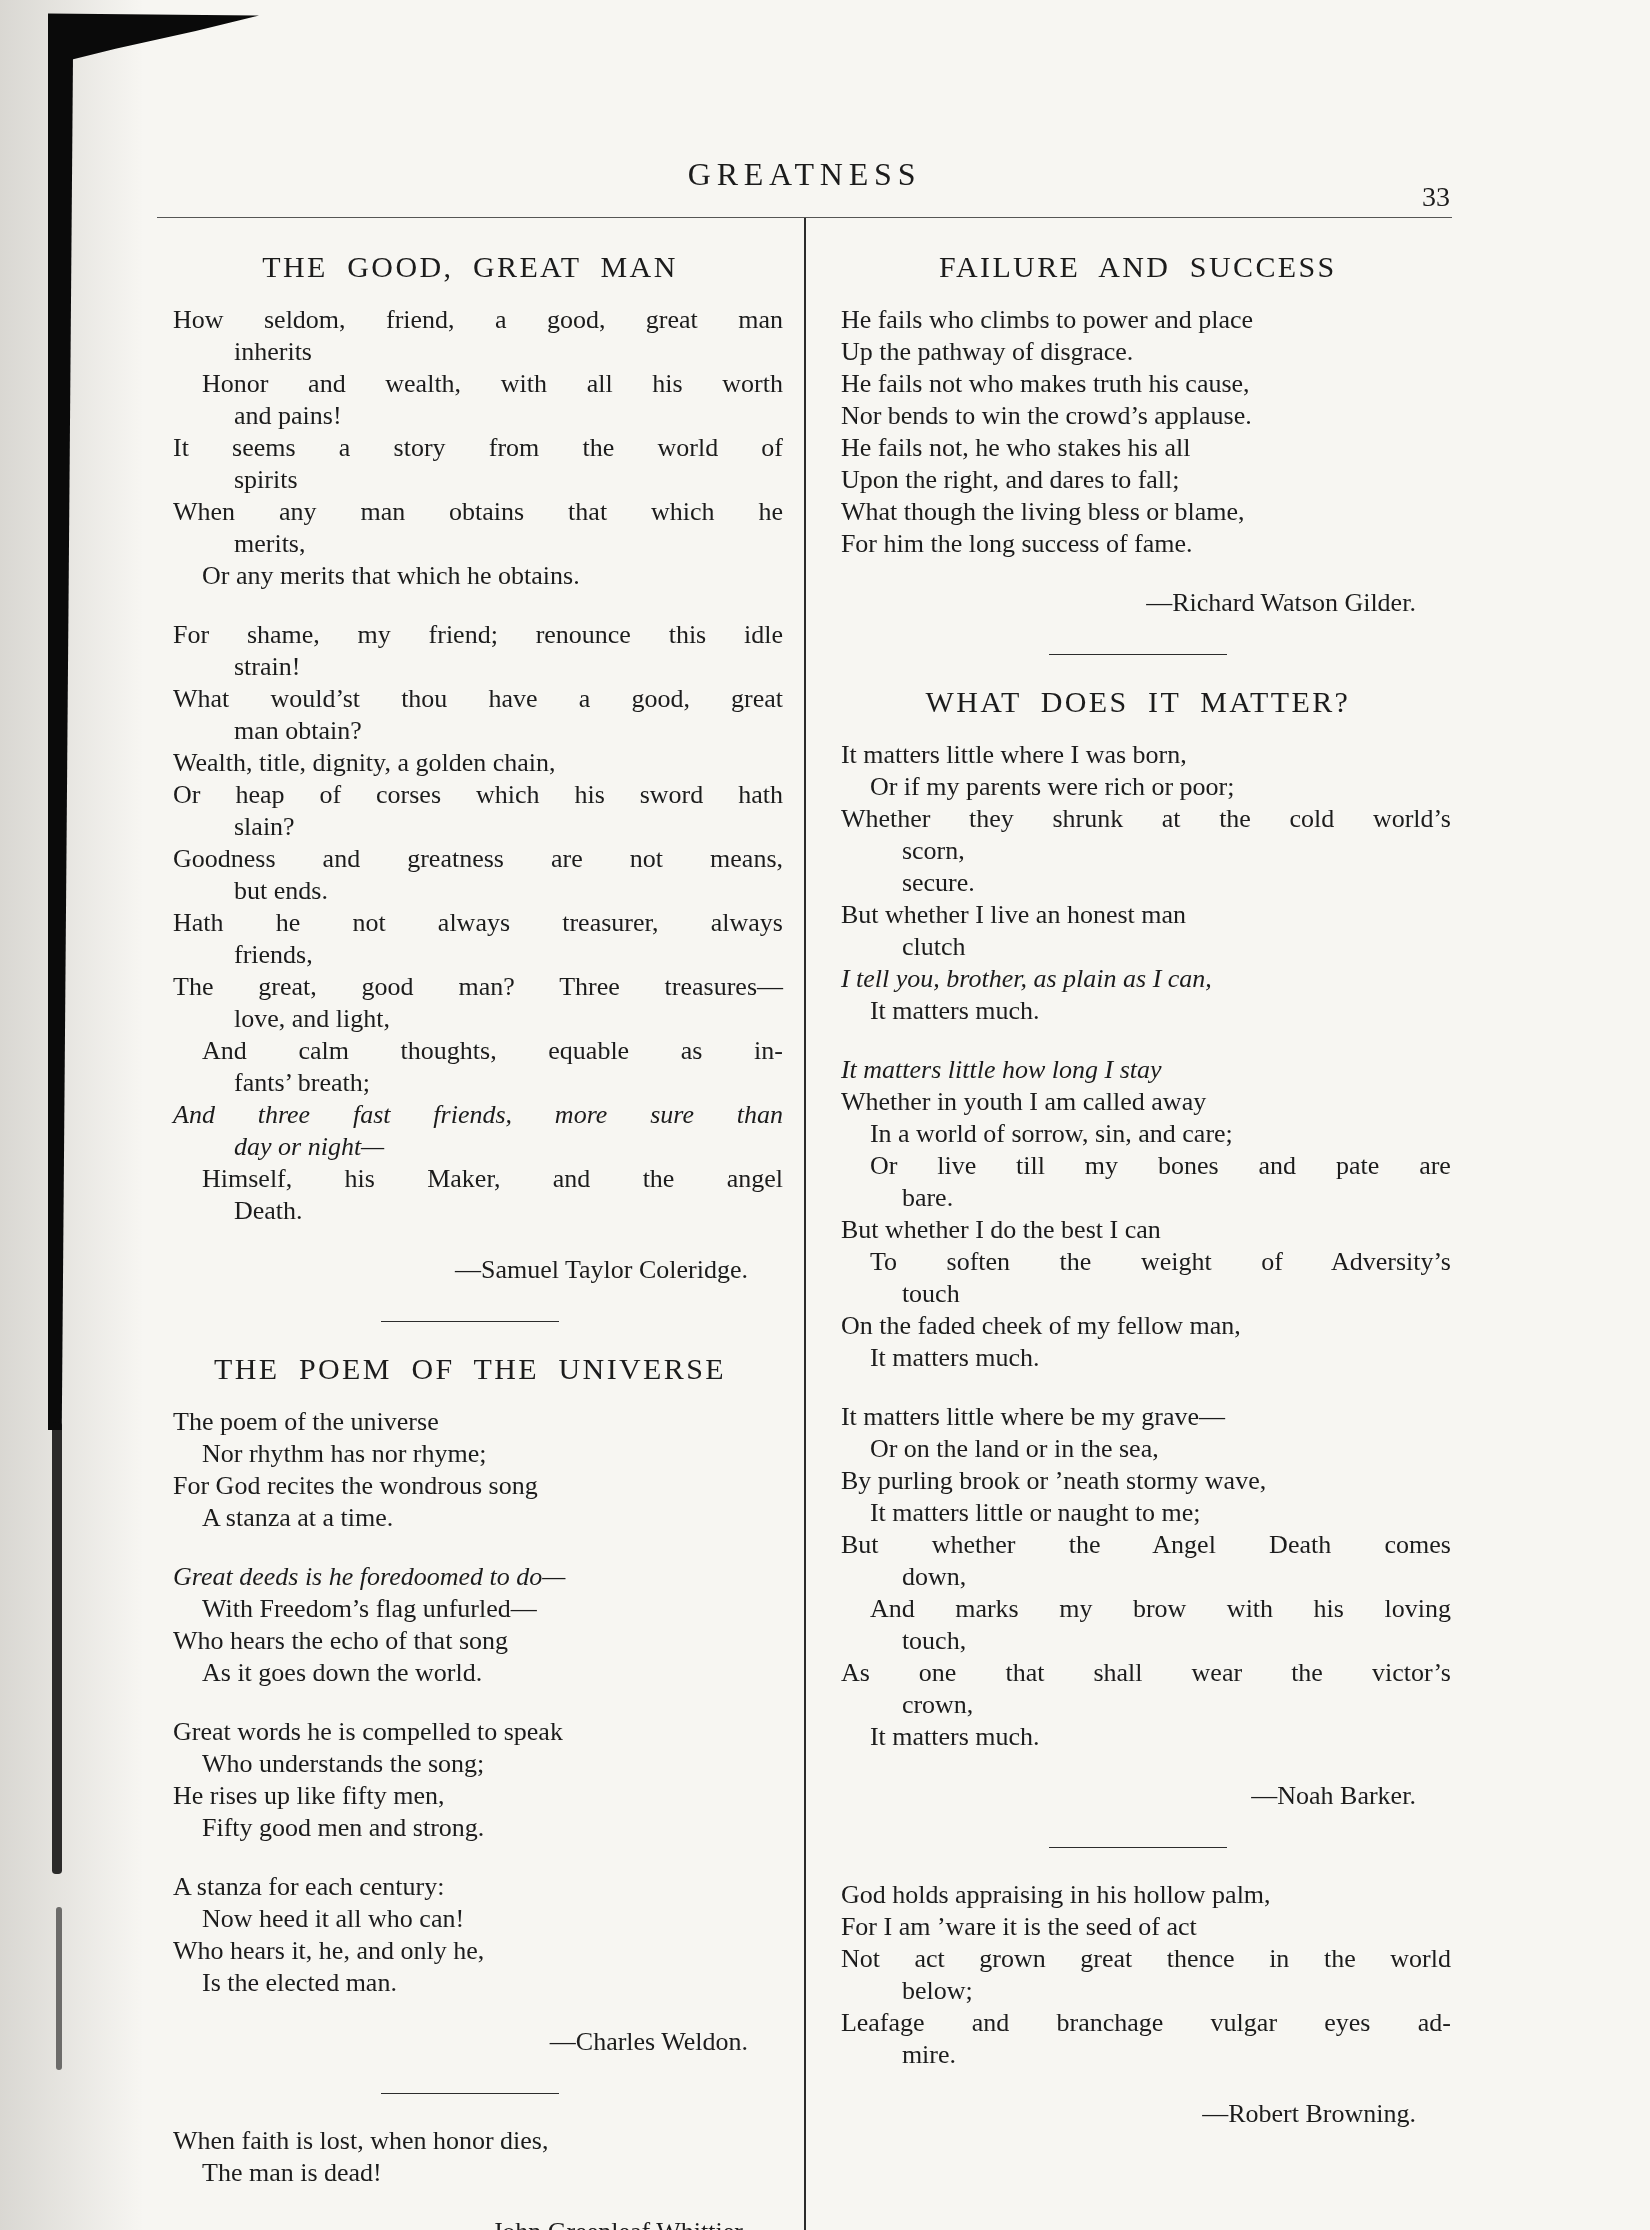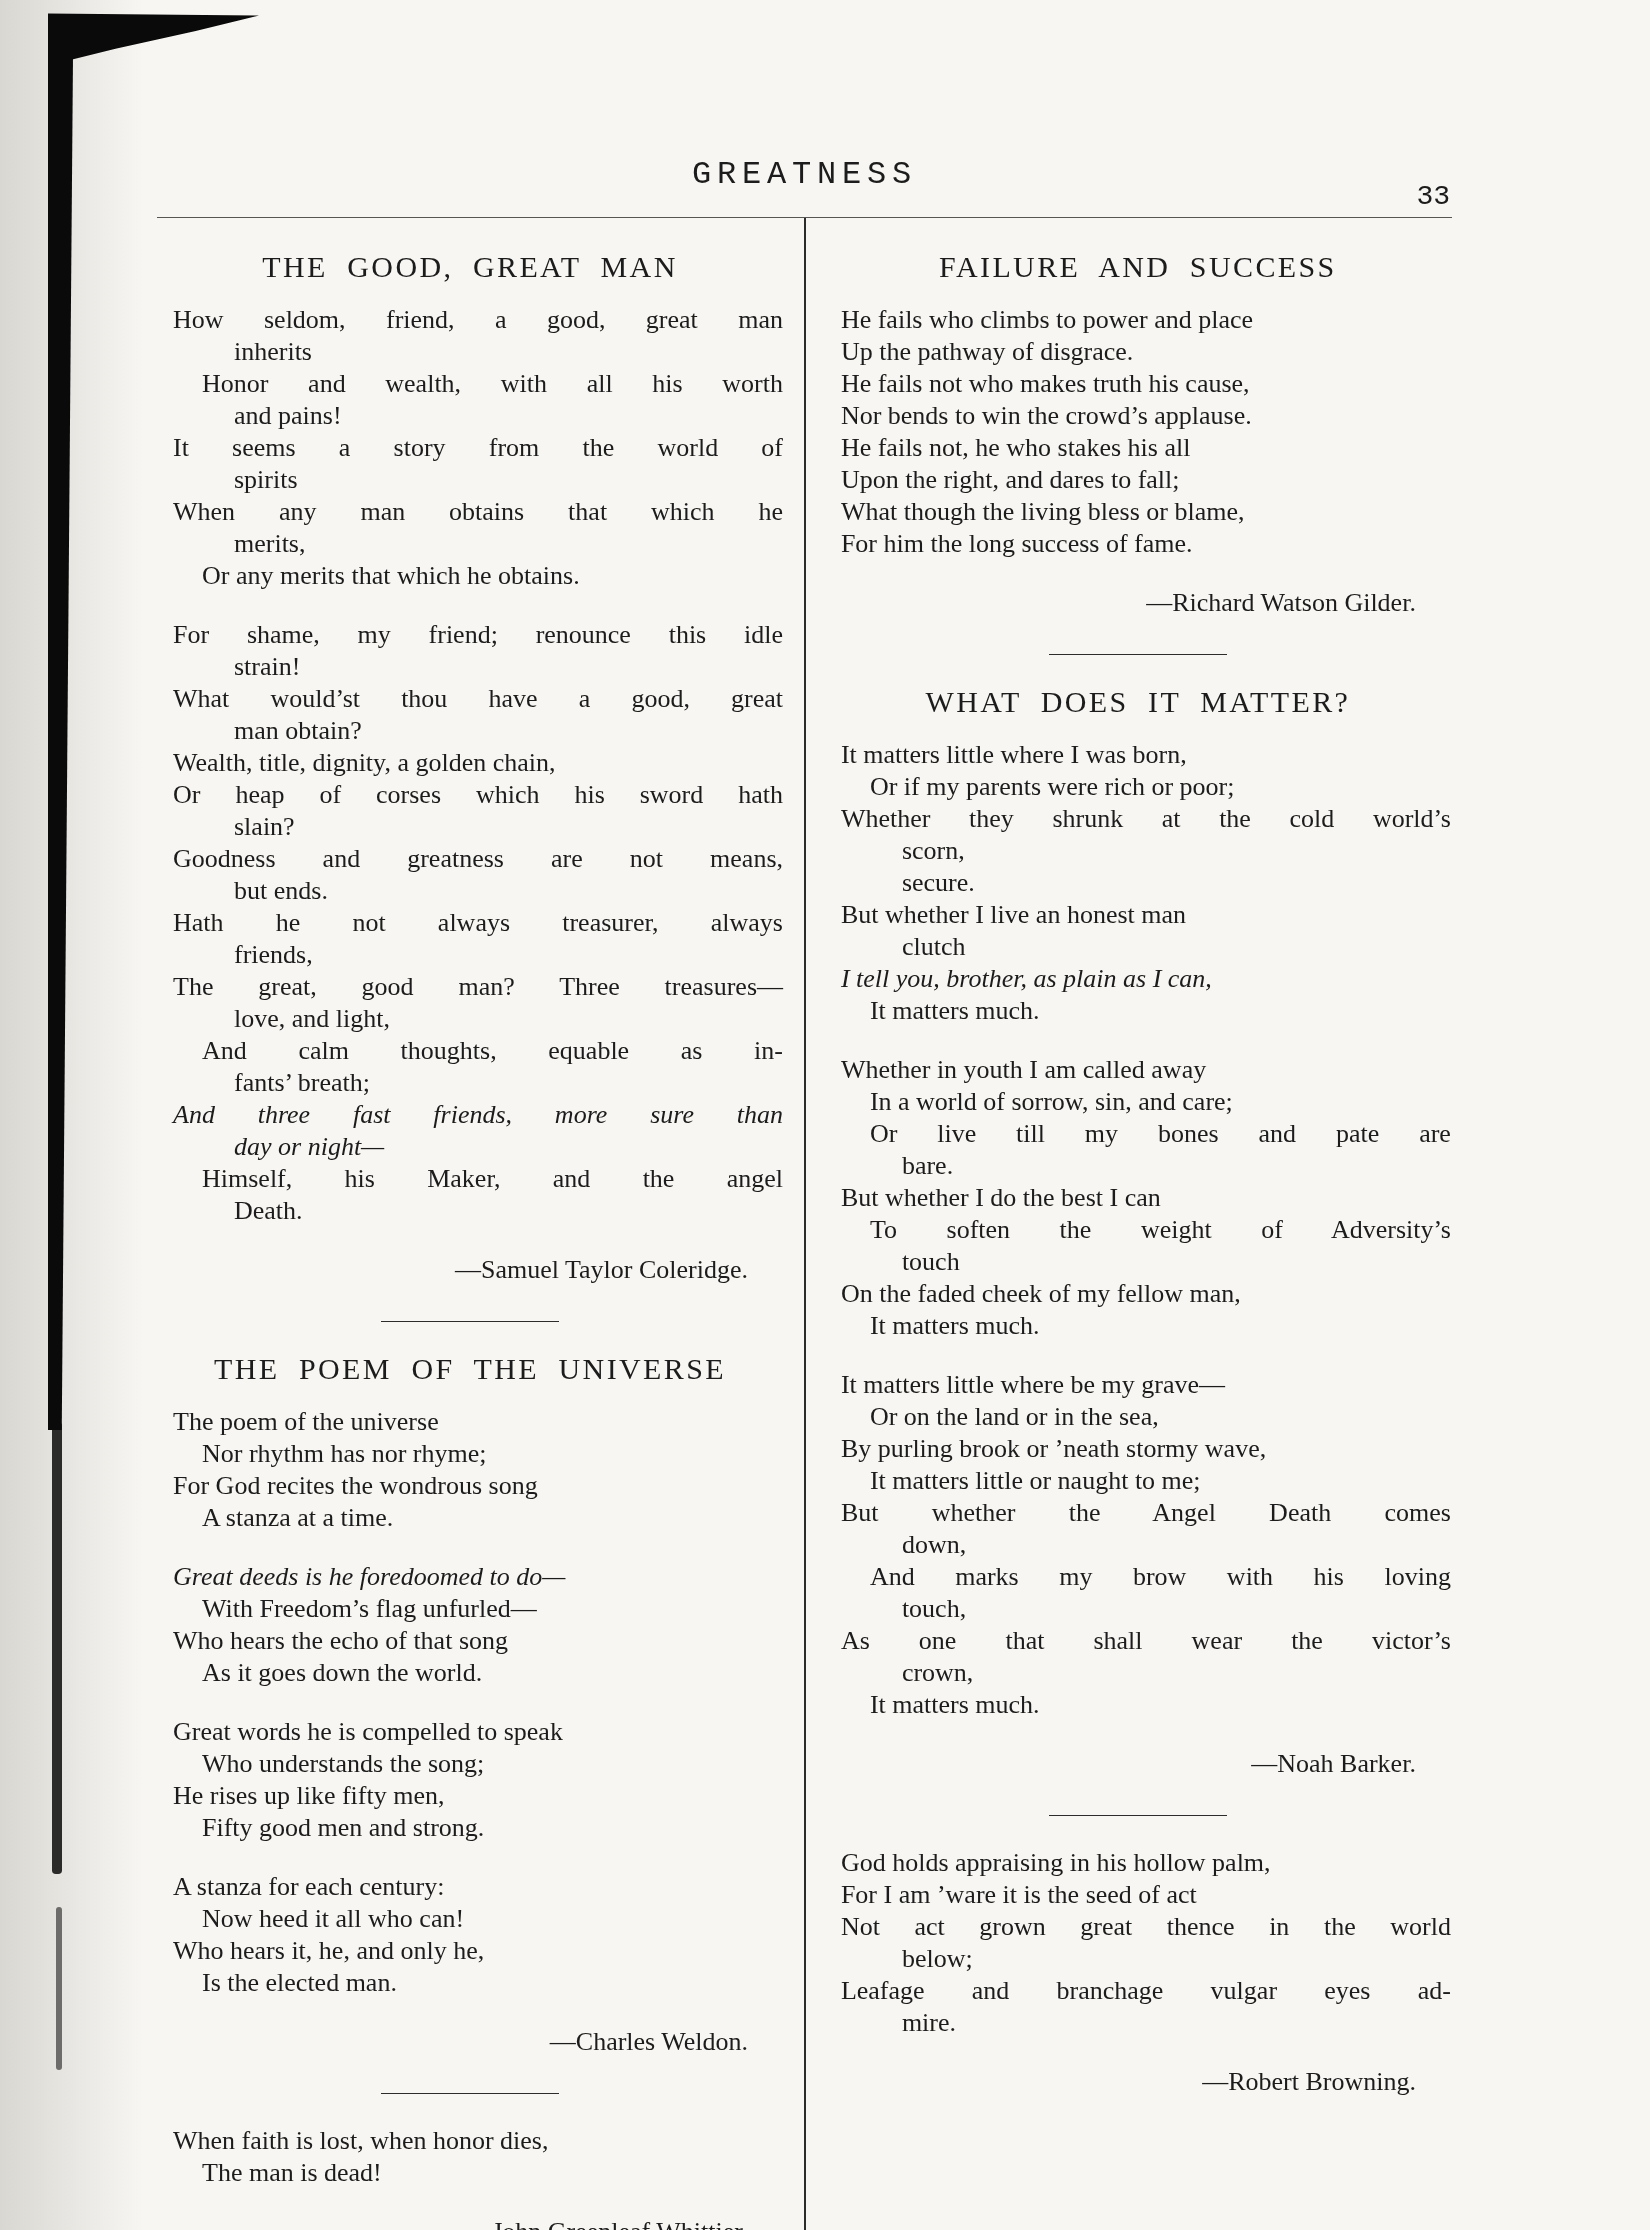--- a/index.html
+++ b/index.html
@@ -29,21 +29,21 @@
   .artifact.bar1 {
     left:48px; top:56px; width:25px; height:1374px;
     clip-path:polygon(0 0, 100% 0, 55% 100%, 0 100%);
   }
   .artifact.bar2 { left:52px; top:1422px; width:9.6px; height:452px; opacity:.85; border-radius:3.8px; }
   .artifact.bar3 { left:56px; top:1907px; width:5.8px; height:163px; opacity:.55; border-radius:2.9px; }
 
   .text-block {
     position:absolute; left:157px; top:144px; width:1295px;
   }
-  .page-header { position:relative; height:61px; padding-top:11.5px;font-family:Liberation Mono, monospace; }
+  .page-header { position:relative; height:61px; padding-top:11.5px; }
   .running-title {
     text-align:center; font-size:32px; letter-spacing:5.8px;
   }
   .page-number { position:absolute; right:1.9px; top:37px; font-size:28px; }
   .header-rule { border-top:1.9px solid var(--rule,#3a3a3a); opacity:.85; }
 
   .columns { display:flex; min-height:1975px; }
   .column {
     width:626px; box-sizing:border-box;
     font-size:26px; line-height:32px; padding-top:33px;
@@ -184,20 +184,21 @@
               <div class="line ind-1">Or if my parents were rich or poor;</div>
               <div class="line ind-0 just">Whether they shrunk at the cold world’s</div>
               <div class="line ind-2">scorn,</div>
               <div class="line ind-2">secure.</div>
               <div class="line ind-0">But whether I live an honest man</div>
               <div class="line ind-2">clutch</div>
               <div class="line ind-0 em">I tell you, brother, as plain as I can,</div>
               <div class="line ind-1">It matters much.</div>
             </div>
             <div class="stanza">
+              <div class="line ind-0 em">It matters little how long I stay</div>
               <div class="line ind-0">Whether in youth I am called away</div>
               <div class="line ind-1">In a world of sorrow, sin, and care;</div>
               <div class="line ind-1 just">Or live till my bones and pate are</div>
               <div class="line ind-2">bare.</div>
               <div class="line ind-0">But whether I do the best I can</div>
               <div class="line ind-1 just">To soften the weight of Adversity’s</div>
               <div class="line ind-2">touch</div>
               <div class="line ind-0">On the faded cheek of my fellow man,</div>
               <div class="line ind-1">It matters much.</div>
             </div>

